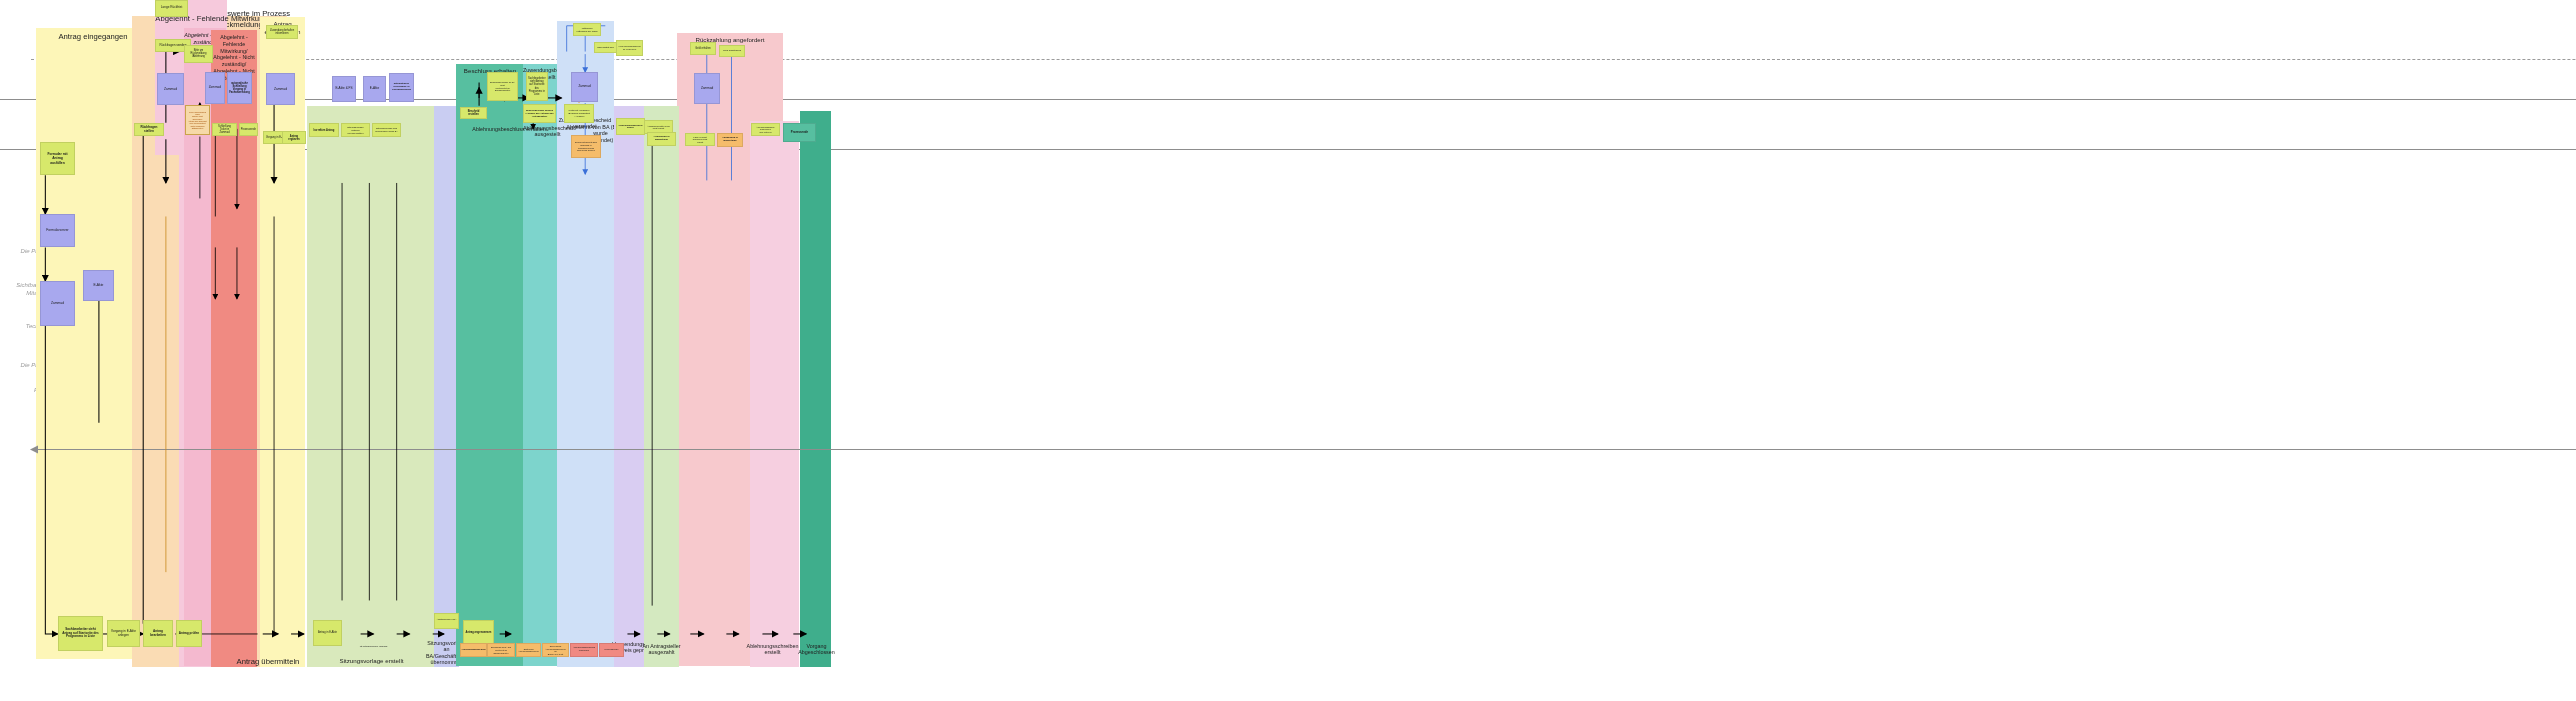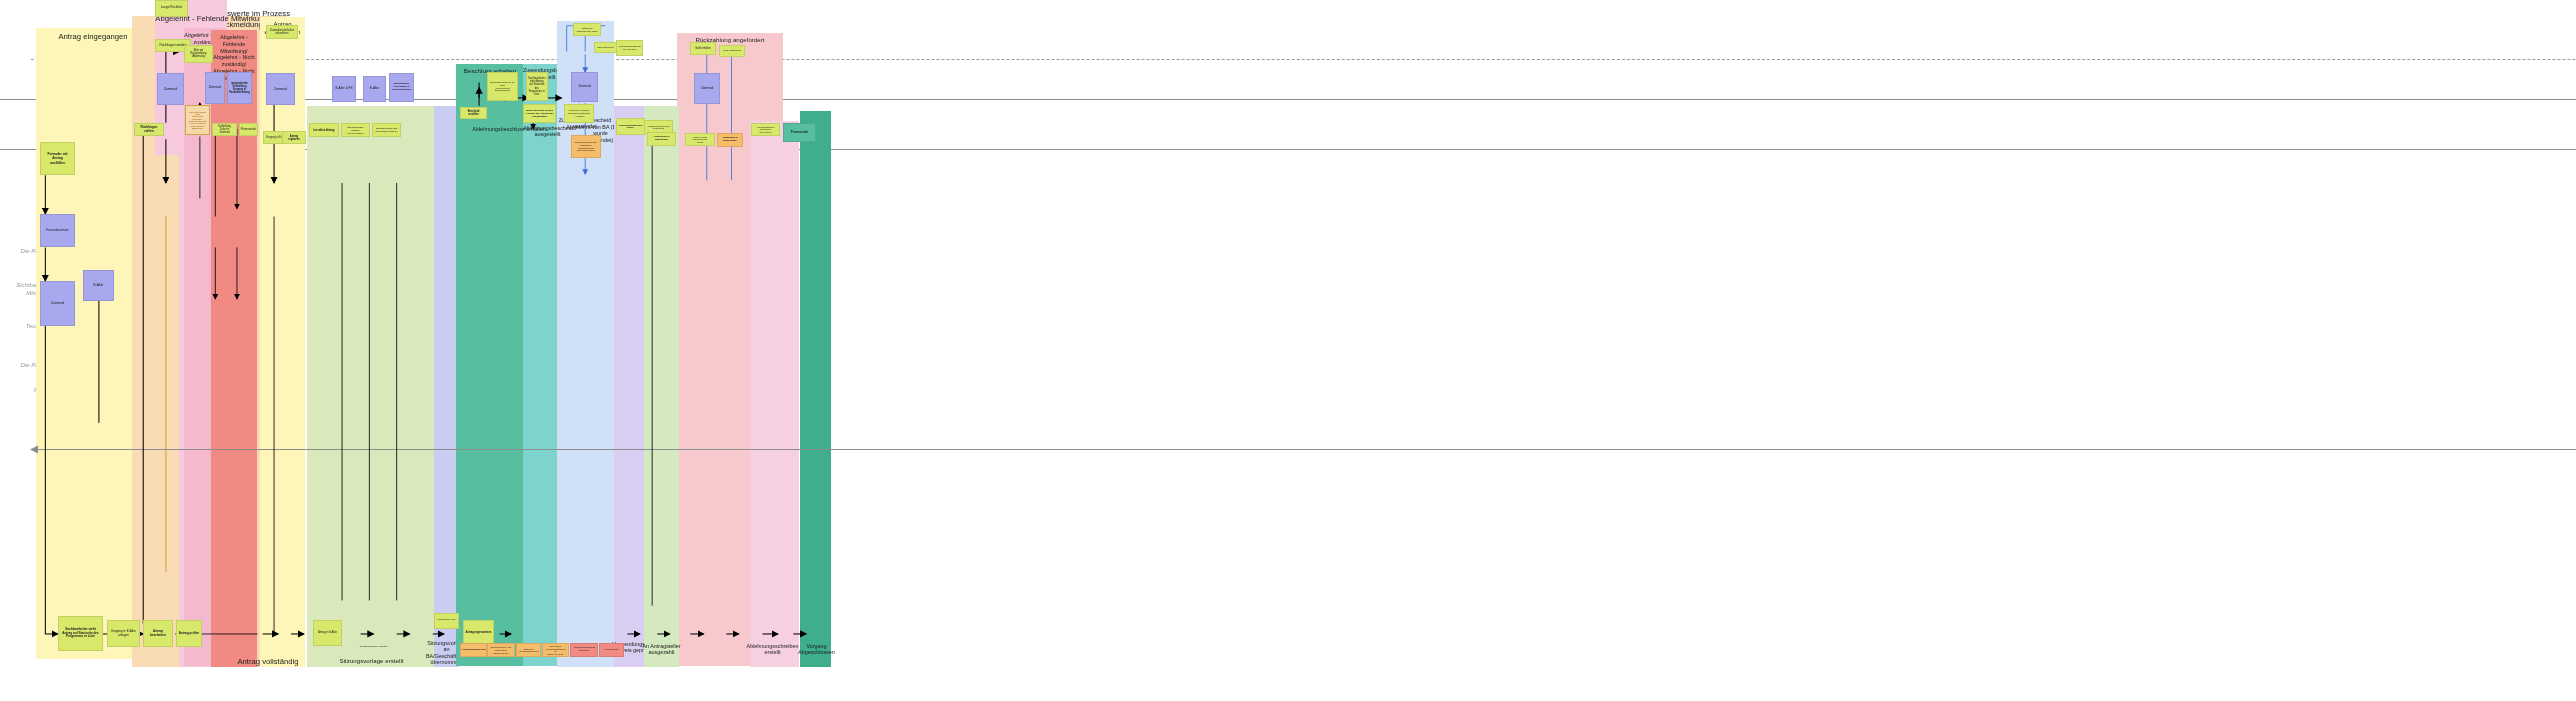--- a/index.html
+++ b/index.html
@@ -94,21 +94,21 @@
     <div class="band-title tiny" style="top:4.1px;line-height:1.25;">Abgelehnt - Fehlende Mitwirkung/
 Abgelehnt - Nicht zuständig/
 Abgelehnt - Nicht Förderfähig</div>
   </div>
 
   <div class="abs band" style="left:260px;top:17px;width:45px;height:650px;background:#fdf6b8;">
     <div class="band-title small" style="top:3.1px;">Antrag eingegangen</div>
   </div>
 
   <div class="abs band" style="left:132px;top:135px;width:174px;height:532px;background:#fdf6b8;opacity:.0;"></div>
-  <div class="abs band-title" style="left:170px;top:657px;width:196px;text-align:center;">Antrag vollständig</div>
+  <div class="abs band-title" style="left:170px;top:657px;width:196px;text-align:center;">Antrag übermitteln</div>
 
   <div class="abs band" style="left:307px;top:106px;width:129px;height:561px;background:#d9e9bc;">
     <div class="band-title small" style="top:551px;">Sitzungsvorlage erstellt</div>
   </div>
 
   <div class="abs band" style="left:434px;top:106px;width:25px;height:561px;background:#c9cdf2;"></div>
   <div class="abs band-title tiny" style="left:426px;top:640px;width:41px;text-align:center;line-height:1.2;">Sitzungsvorlage an
 BA/Geschäftsstelle
 übernommen</div>
 

